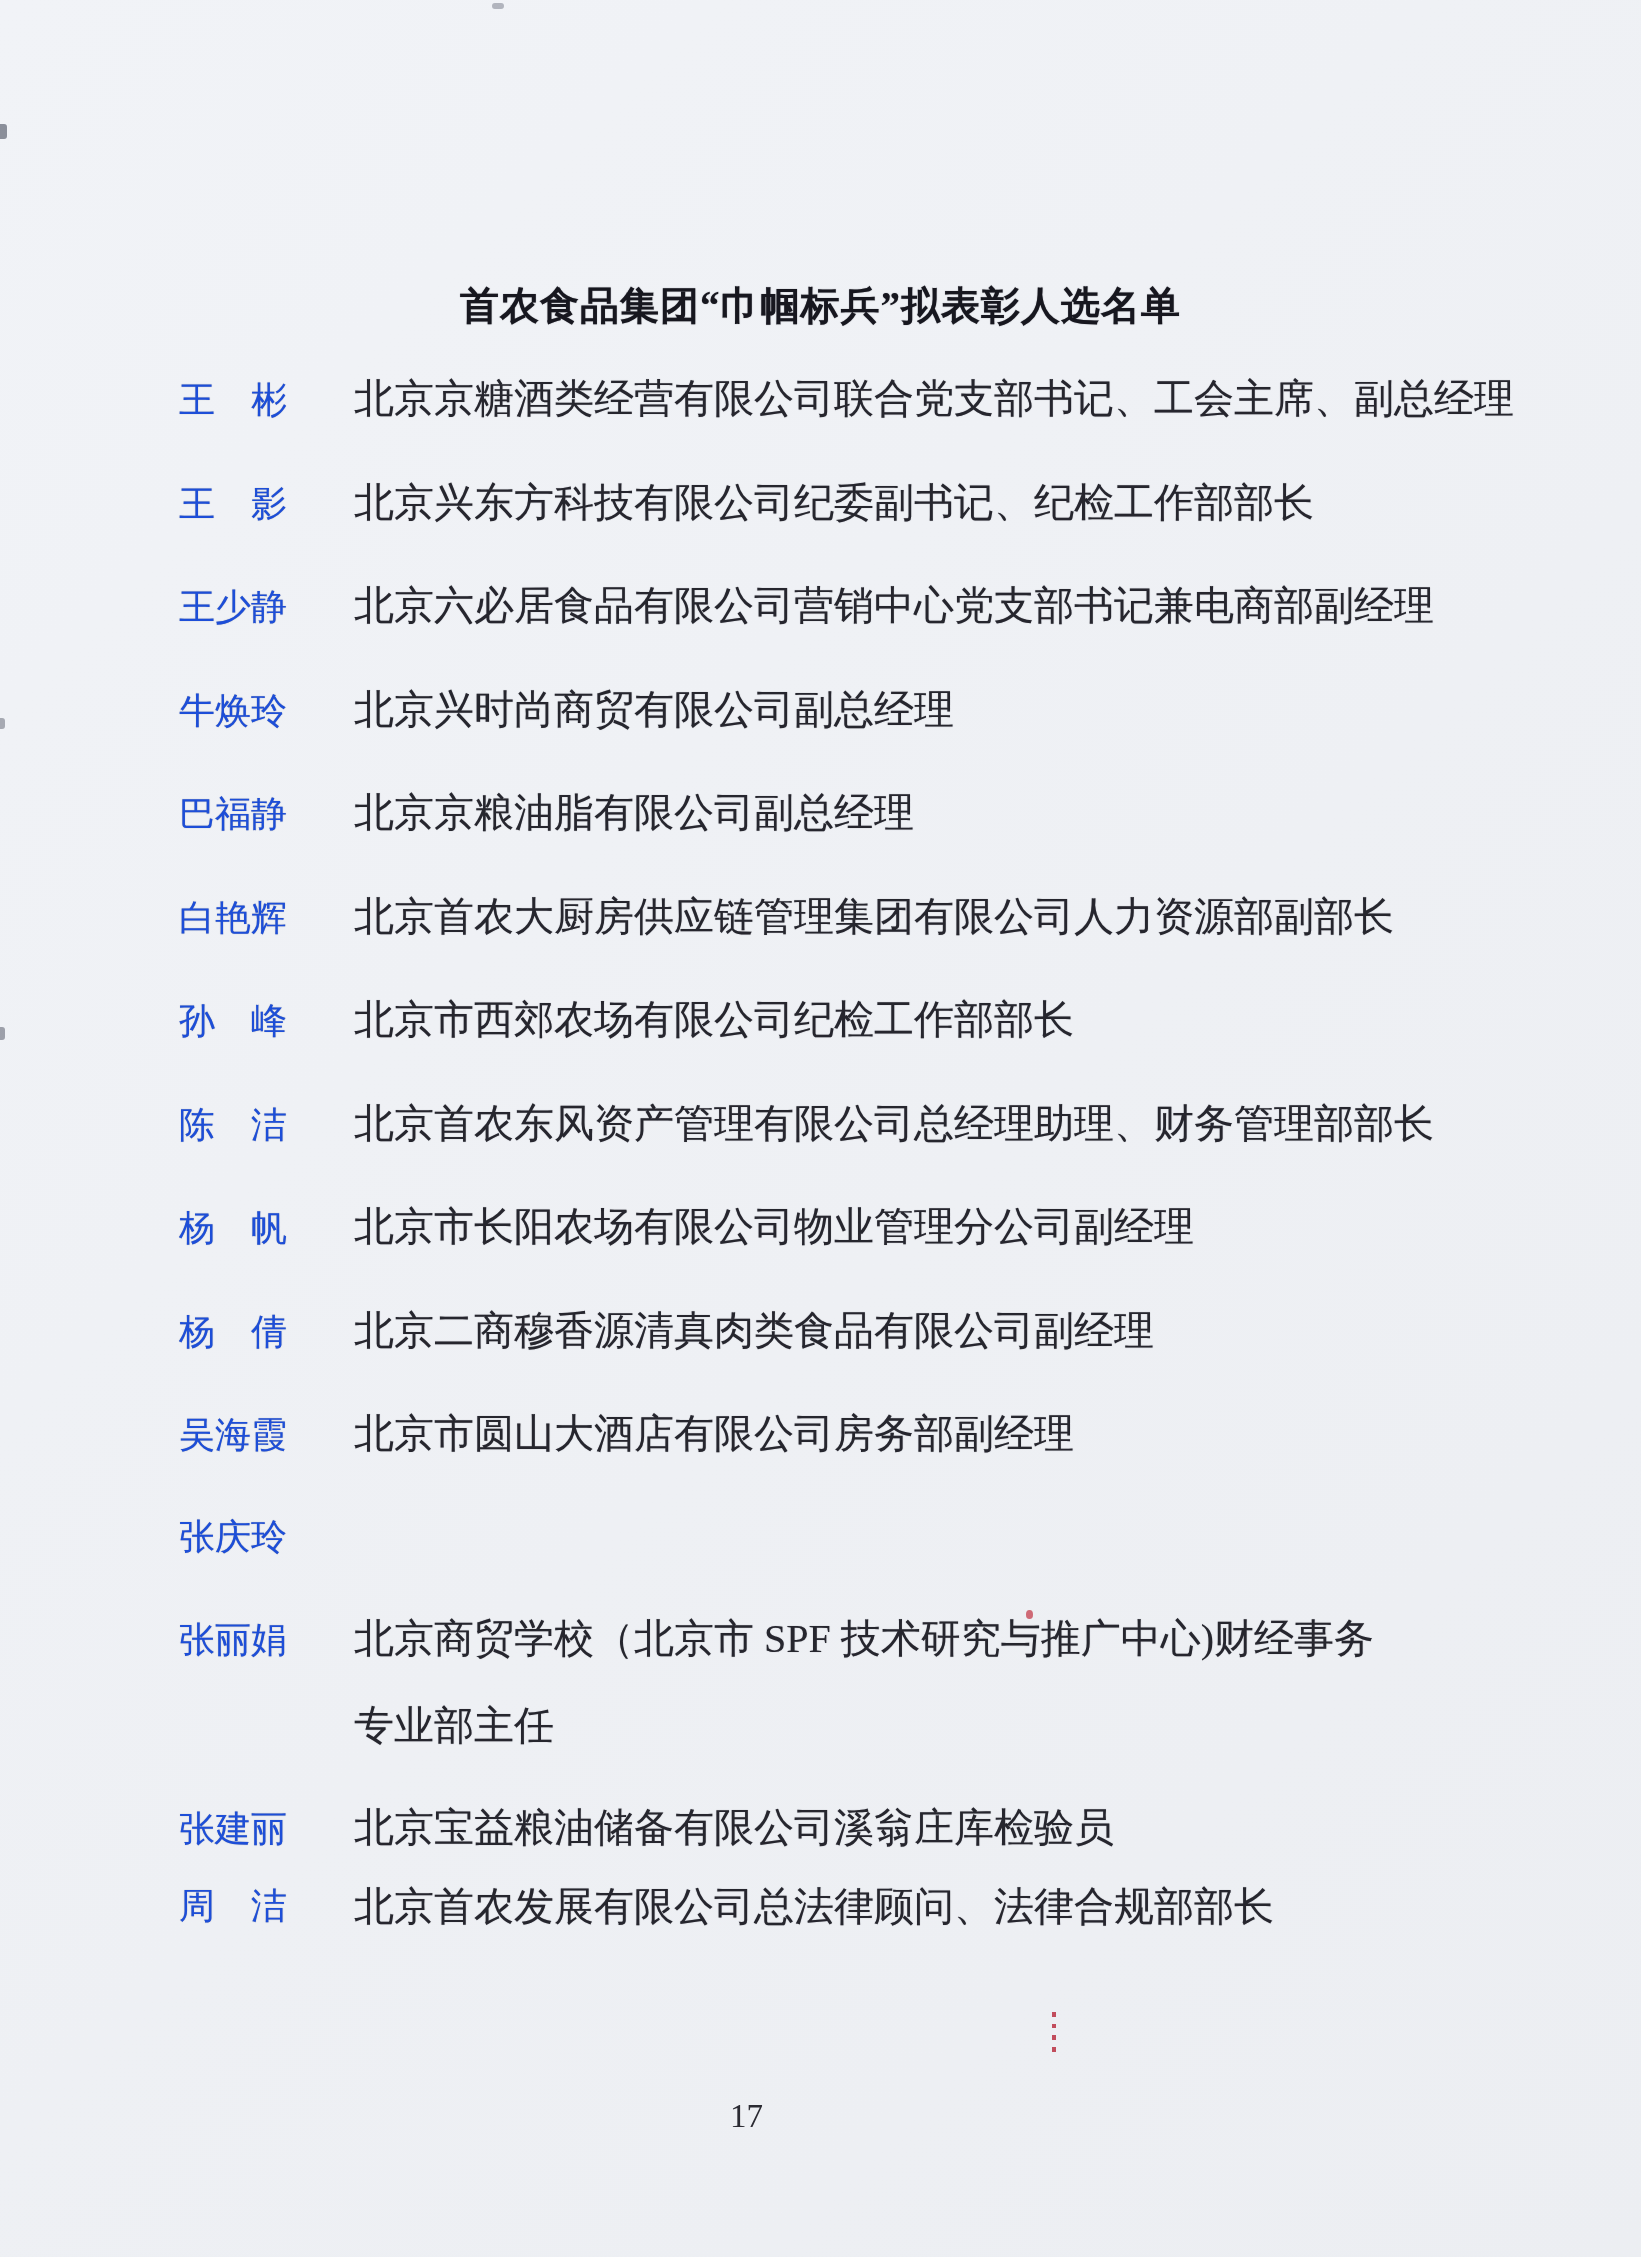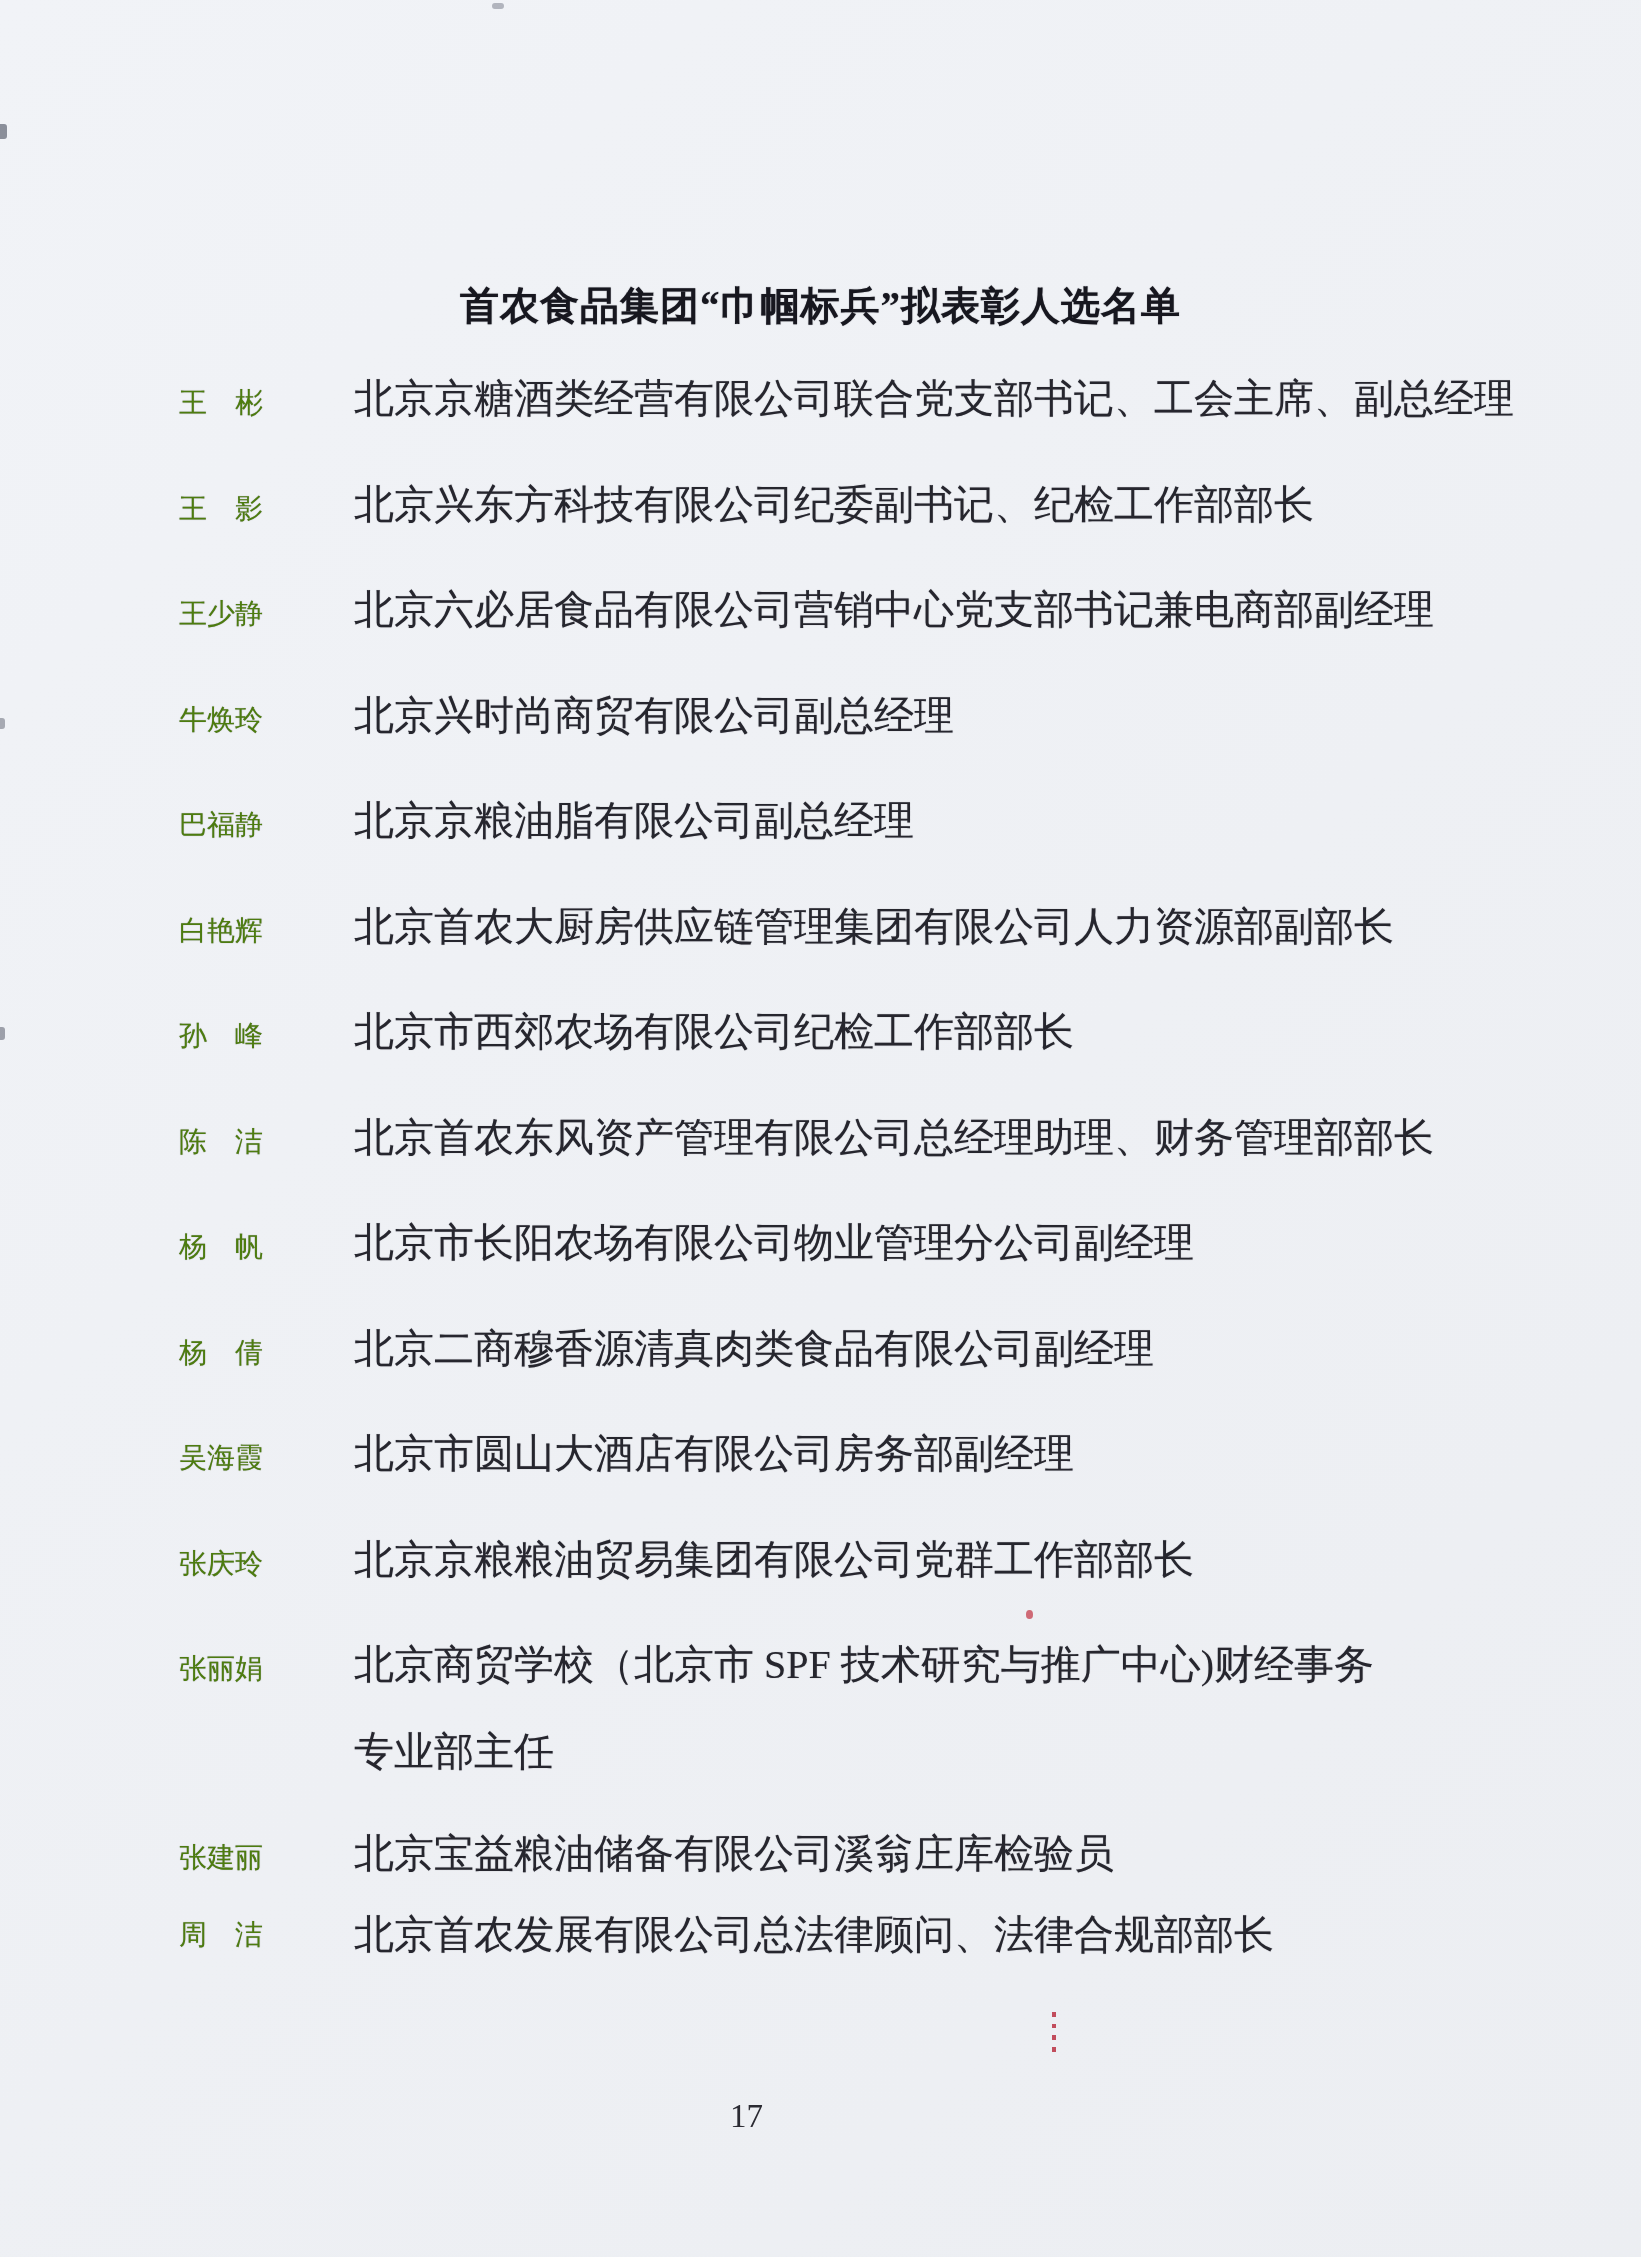--- a/index.html
+++ b/index.html
@@ -34,24 +34,24 @@
     display: flex;
     align-items: baseline;
     margin-bottom: 14.5px;
   }
   
   .row:nth-child(15) { margin-top: -24px; align-items: flex-end; }
 
   .entry-name {
     flex: 0 0 auto;
     width: 135px;
-    font-size: 28px;
+    font-size: 36px;
     line-height: 87px;
     white-space: pre;
-    color: #4d7c0f;
+    color: #1d4ed8;
     text-shadow: 0 0 1px rgba(35,35,48,0.4);
   }
   .entry-position {
     margin-left: 40px;
     font-size: 40px;
     line-height: 87px;
     white-space: pre-line;
     letter-spacing: 0px;
     color: #26262e;
     text-shadow: 0 0 1px rgba(35,35,48,0.4);
@@ -139,21 +139,20 @@
       <span class="entry-position">北京二商穆香源清真肉类食品有限公司副经理</span>
     </div>
 
     <div class="row">
       <span class="entry-name">吴海霞</span>
       <span class="entry-position">北京市圆山大酒店有限公司房务部副经理</span>
     </div>
 
     <div class="row">
       <span class="entry-name">张庆玲</span>
-      <span class="entry-position">北京京粮粮油贸易集团有限公司党群工作部部长</span>
     </div>
 
     <div class="row">
       <span class="entry-name">张丽娟</span>
       <span class="entry-position">北京商贸学校（北京市 SPF 技术研究与推广中心)财经事务
 专业部主任</span>
     </div>
 
     <div class="row">
       <span class="entry-name">张建丽</span>

